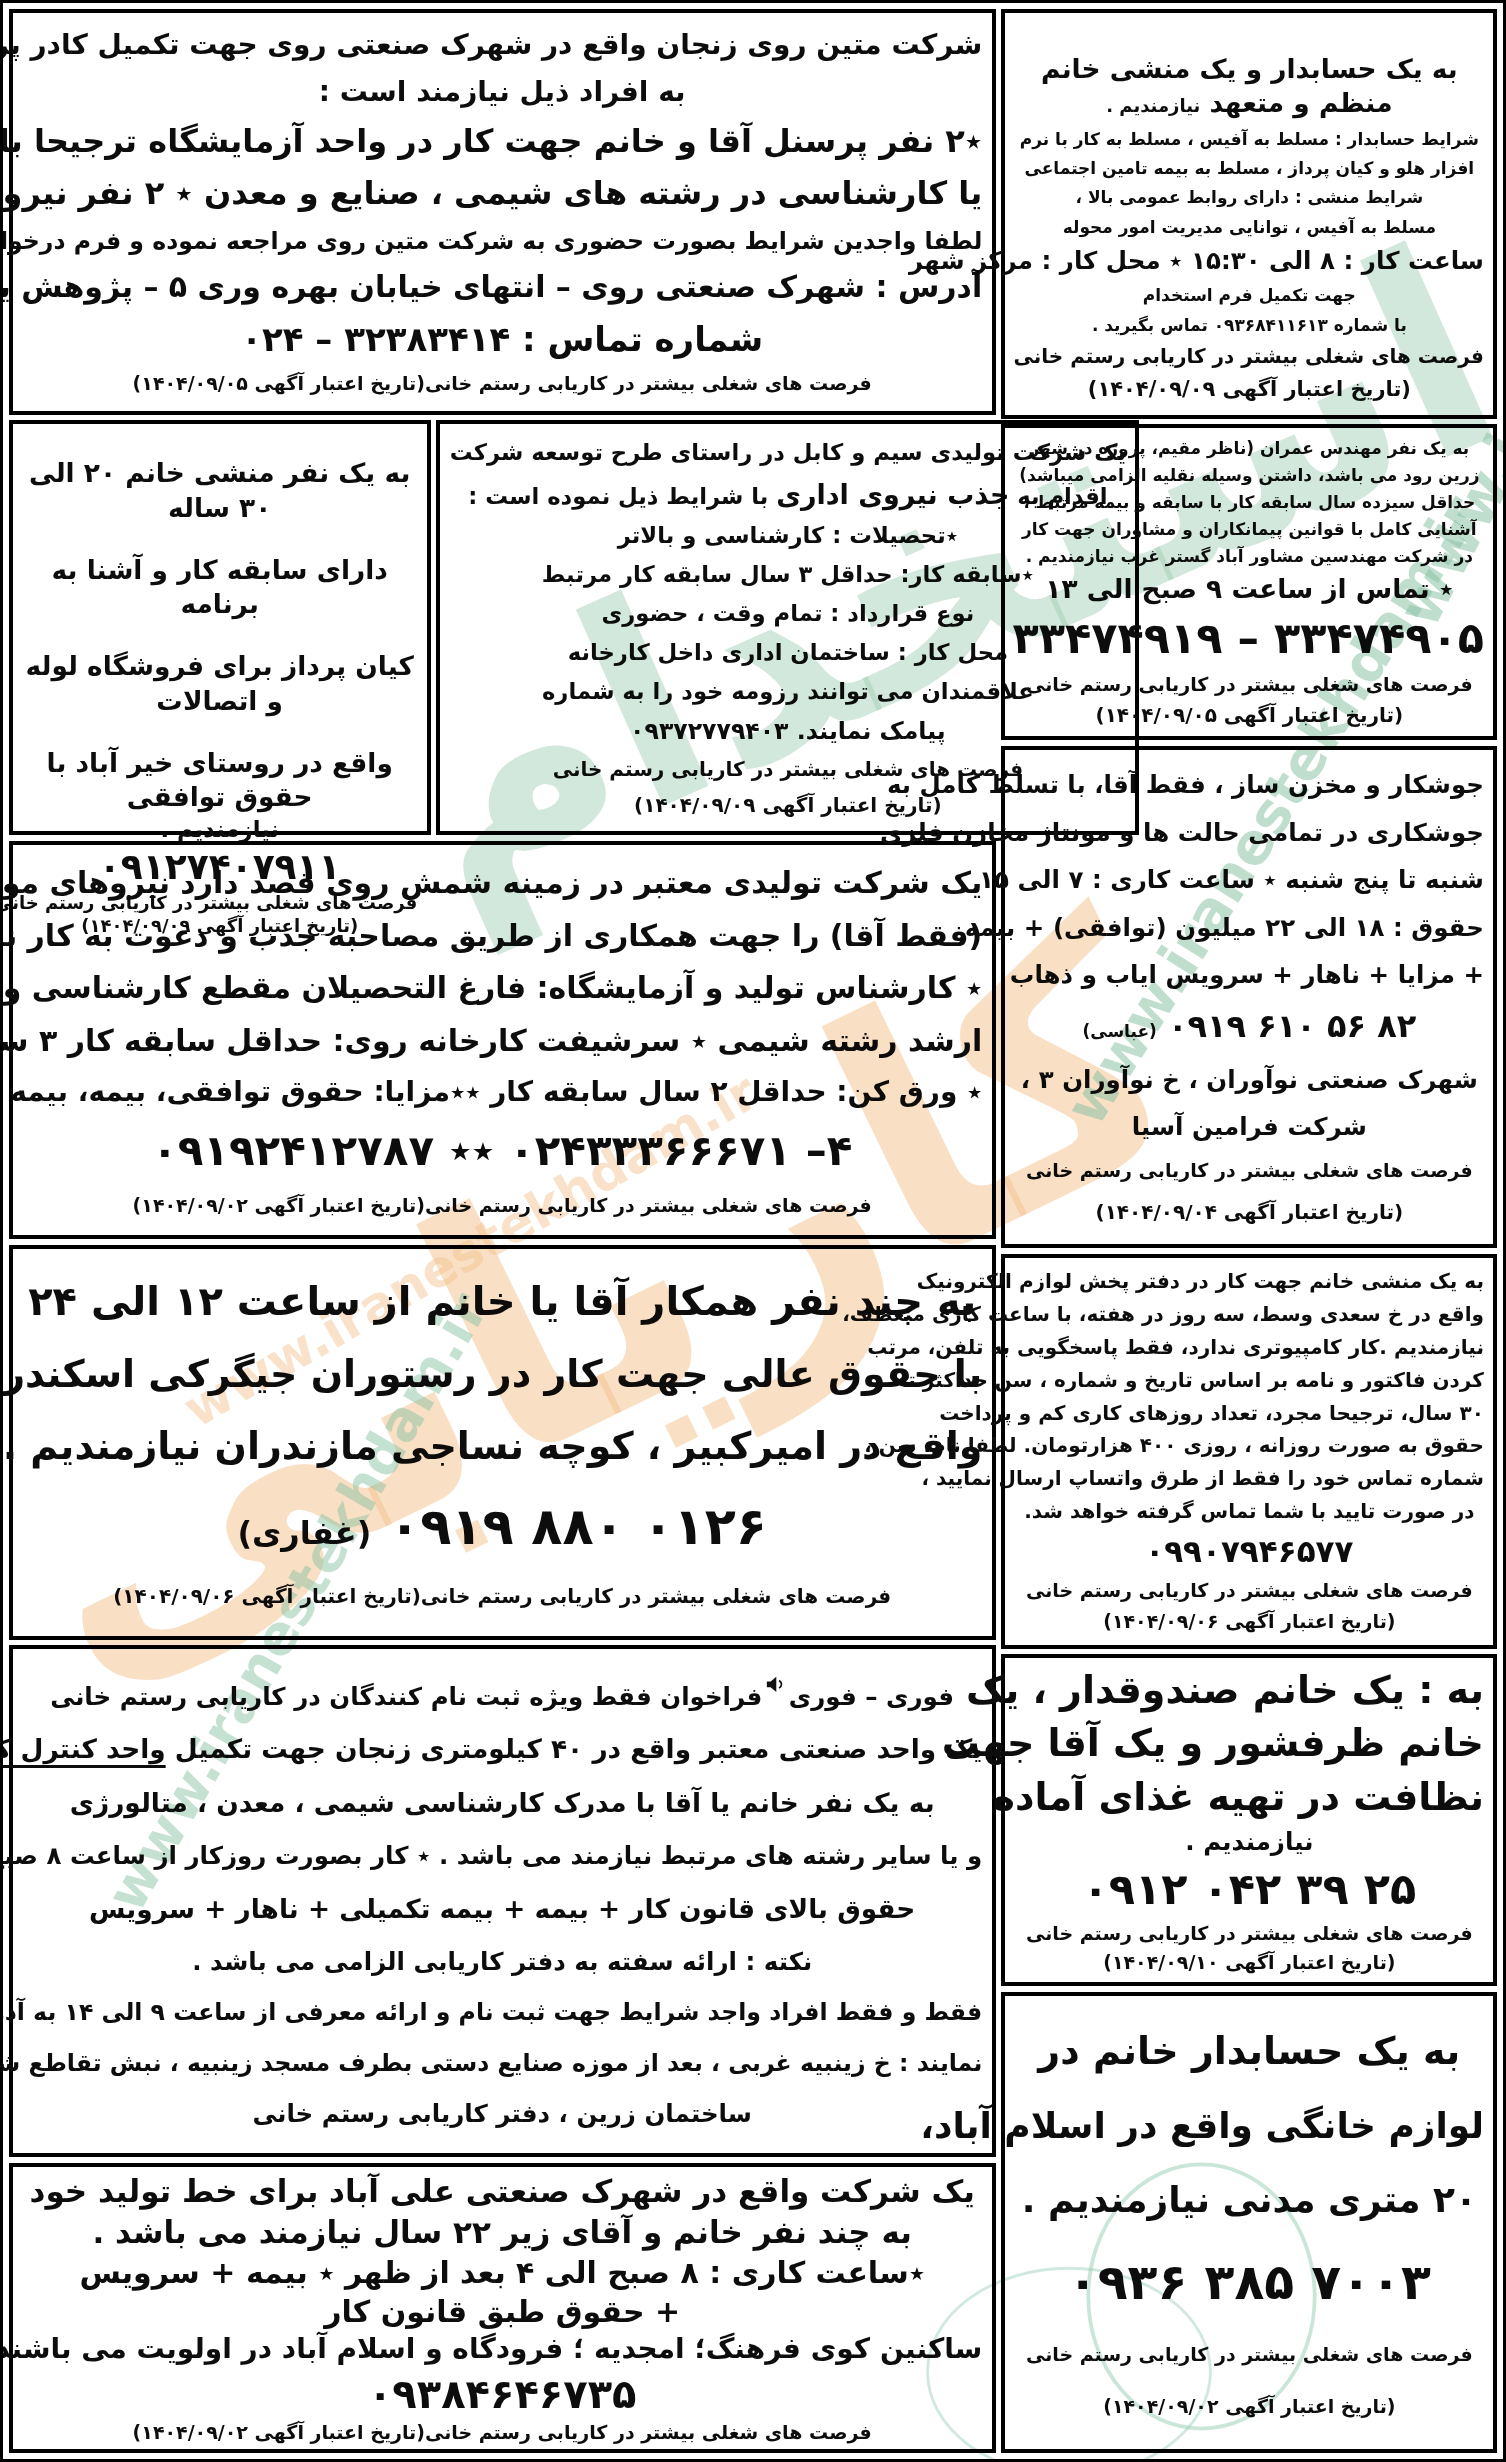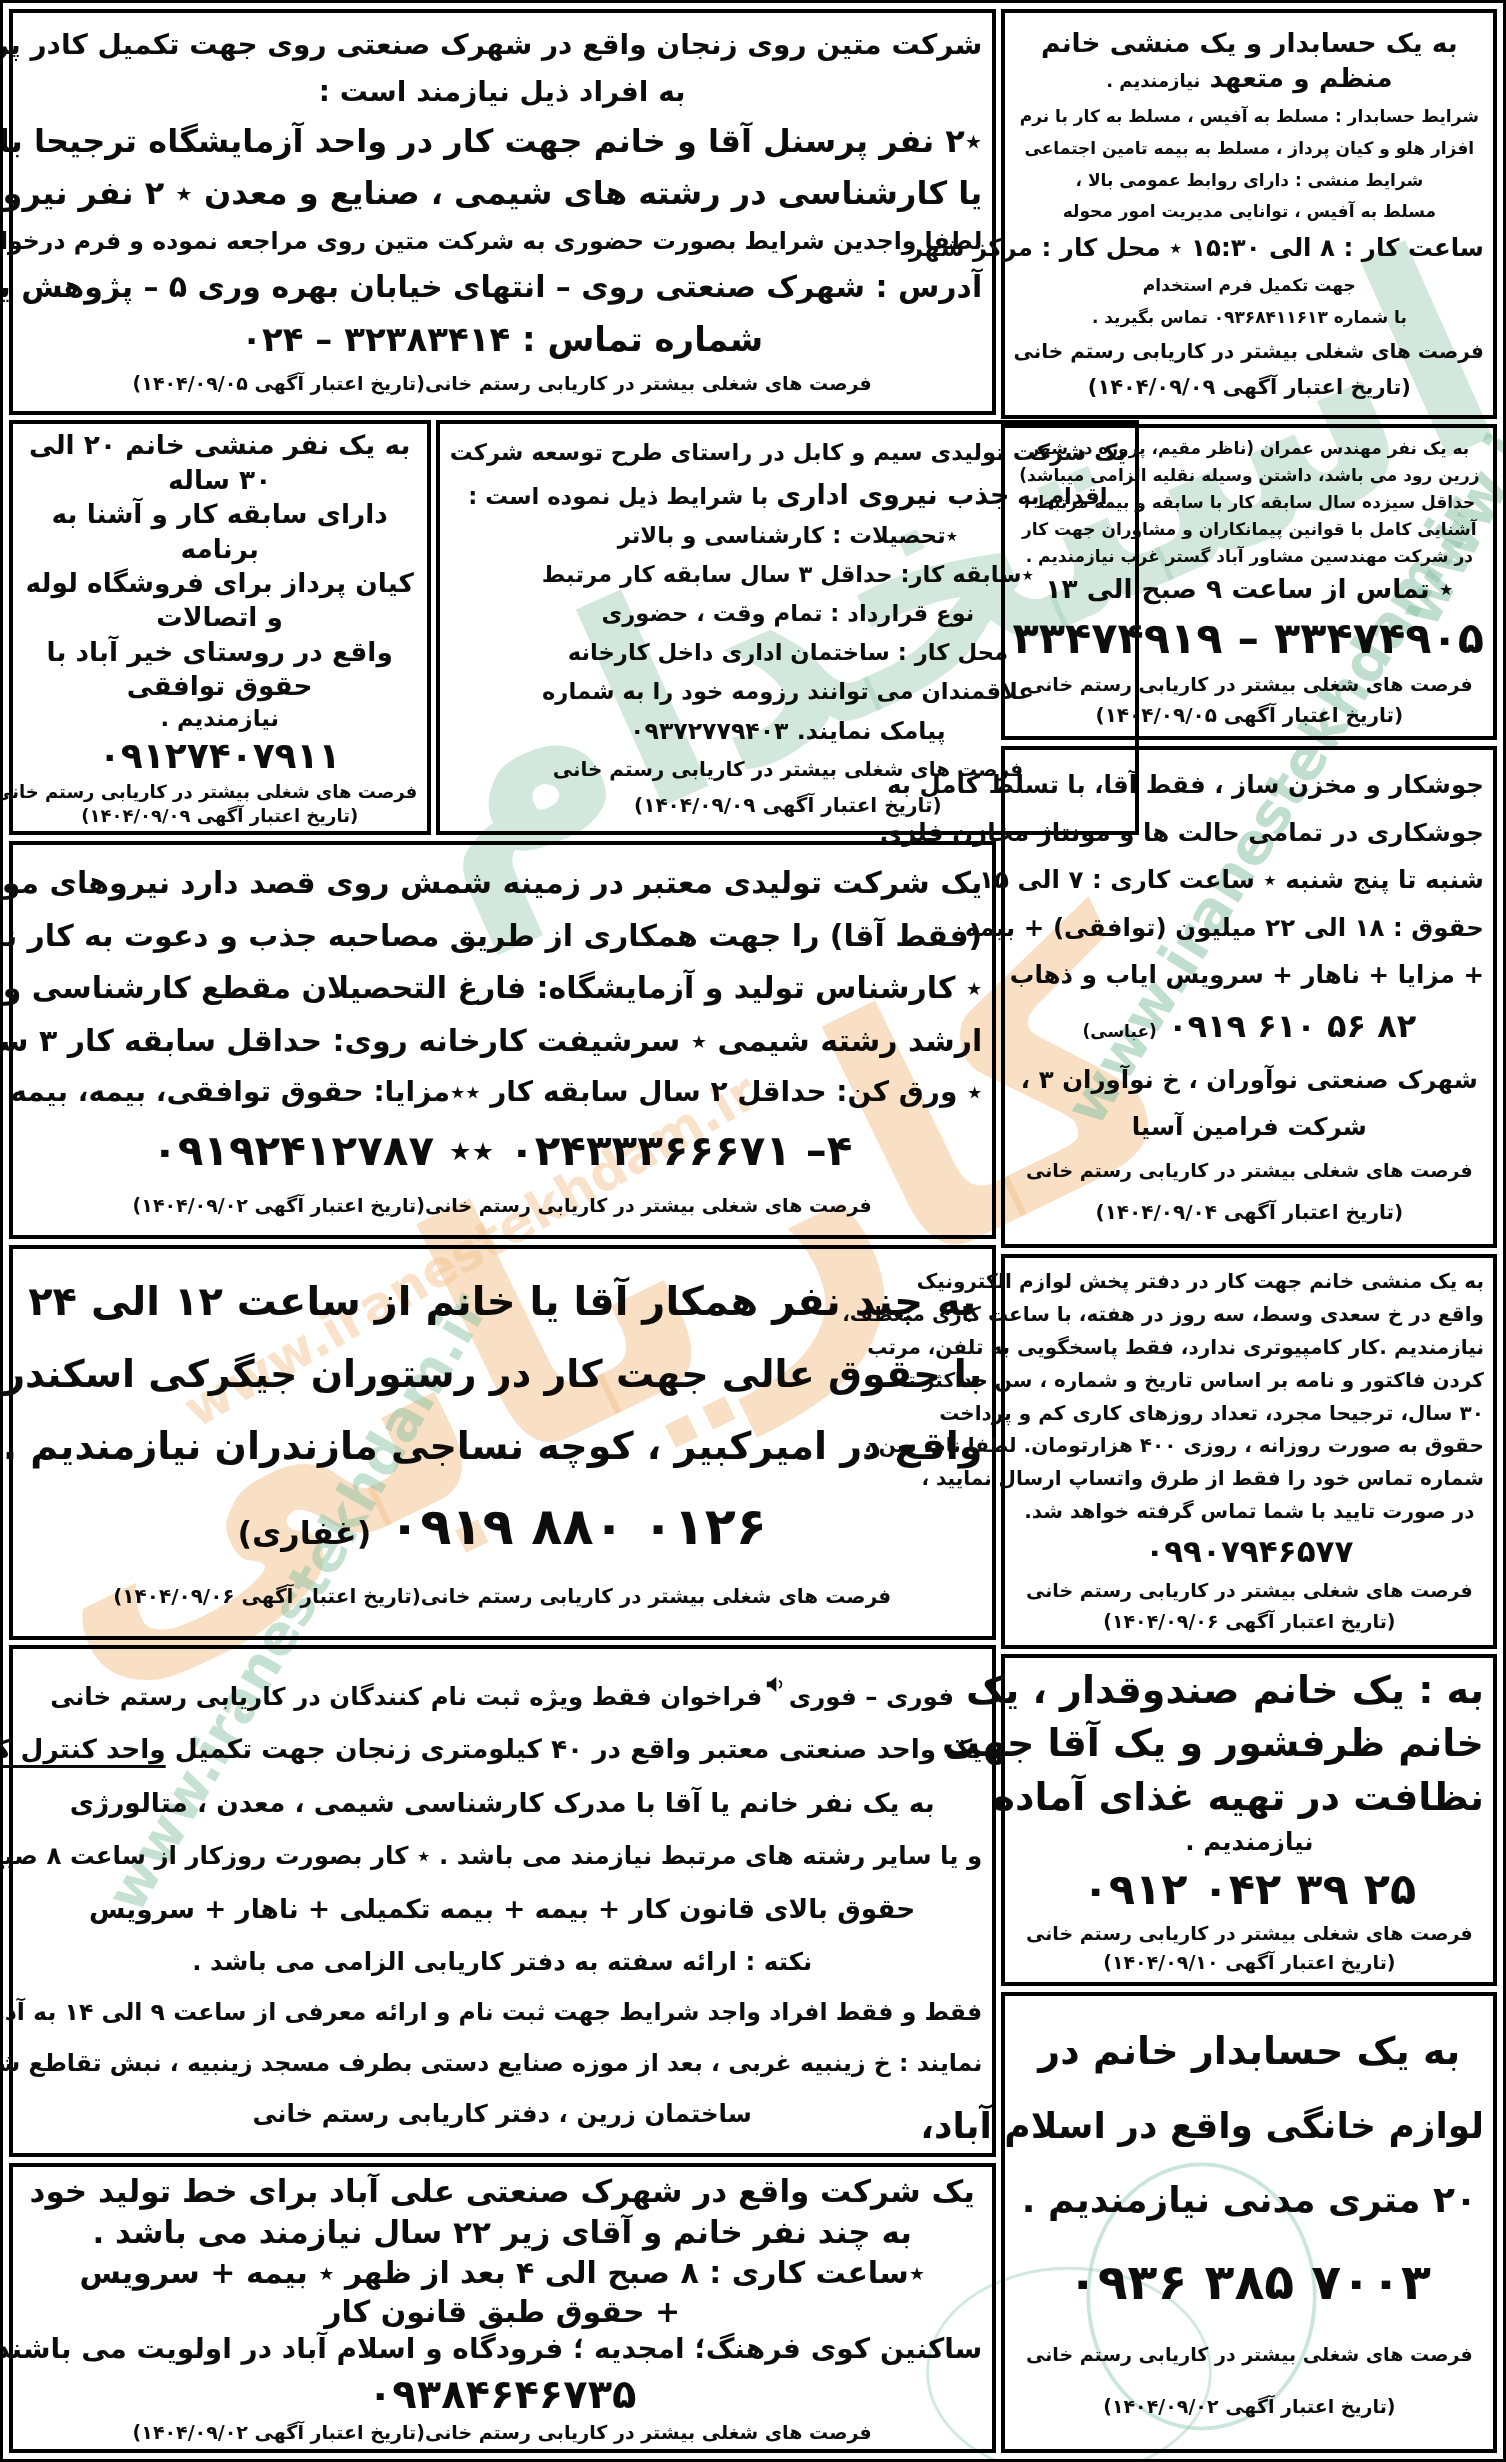--- a/index.html
+++ b/index.html
@@ -8,21 +8,21 @@
          border:3.8px solid #000;background:#fff;padding:5.7px;overflow:hidden;}
   .cols{position:relative;z-index:1;display:flex;gap:5.7px;direction:ltr;height:100%;}
   .col{display:flex;flex-direction:column;gap:5.7px;}
   .col-left{width:987px;}
   .col-right{width:491px;flex:1;}
   .row2{display:flex;gap:5.7px;height:415px;}
   .ad{box-sizing:border-box;border:4.7px solid #000;background:transparent;
       direction:rtl;display:flex;flex-direction:column;justify-content:space-evenly;
       align-items:center;text-align:center;padding:3.8px 9.4px;color:#0d0d0d;font-weight:bold;}
   .ln{width:100%;line-height:1.3;white-space:nowrap;}
-  .wrap{white-space:normal;}
+  .wrap{white-space:normal;margin-top:28px;}
   .s19{font-size:18px}.s20{font-size:19px}.s21{font-size:20px}.s22{font-size:21px}
   .s24{font-size:22.7px}.s25{font-size:23.6px}.s26{font-size:24.5px}.s27{font-size:17px}
   .s28{font-size:26.4px}.s29{font-size:27px}.s30{font-size:28px}.s32{font-size:30px}
   .s33{font-size:31px}.s34{font-size:32px}.s36{font-size:34px}.s38{font-size:36px}
   .s40{font-size:38px}.s42{font-size:40px}.s44{font-size:42px}.s46{font-size:43px}.s52{font-size:49px}.s54{font-size:51px}
   .num{letter-spacing:0.9px;}
   .u{text-decoration:underline;text-decoration-thickness:2.8px;text-underline-offset:6.6px;}
   bdo{unicode-bidi:bidi-override;}
   .megaphone{width:22.7px;height:22.7px;vertical-align:super;margin:0 1.9px;}
   

